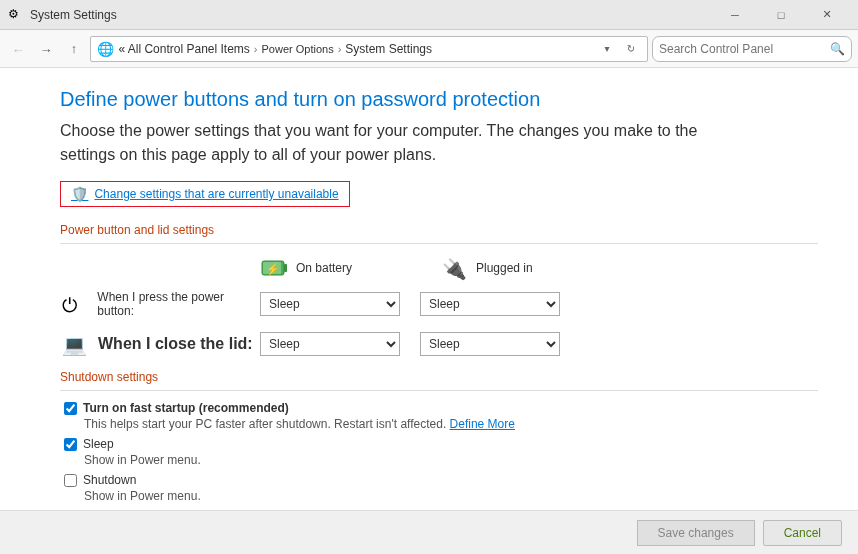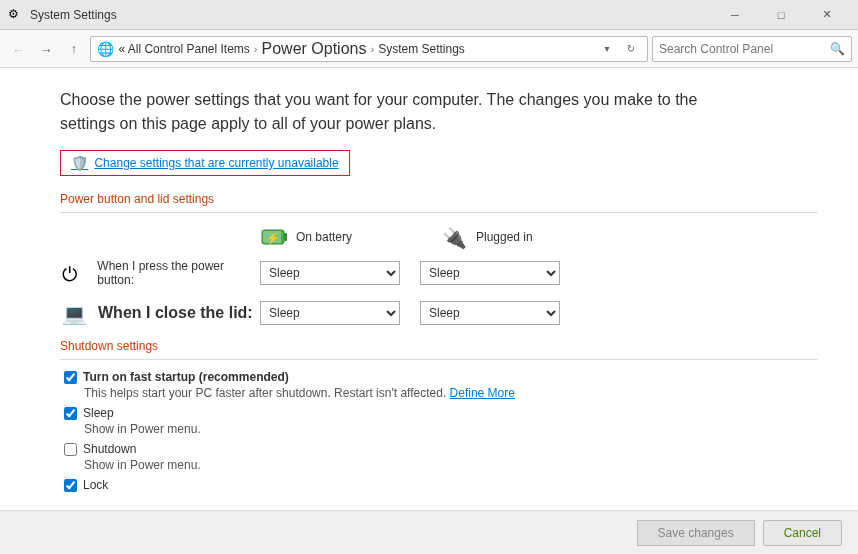--- a/index.html
+++ b/index.html
@@ -56,21 +56,21 @@
       color: #333;
     }
     .addr-btn {
       width: 20px; height: 22px;
       display: flex; align-items: center; justify-content: center;
       background: transparent; border: none; cursor: pointer; color: #666; font-size: 10px;
     }
     .search-box {
       width: 200px; height: 26px;
       border: 1px solid #bbb;
-      border-radius: 2px;
+      border-radius: 7px;
       display: flex; align-items: center;
       background: white;
       padding: 0 6px;
       gap: 4px;
     }
     .search-input {
       border: none; outline: none; background: transparent; font-size: 12px; color: #999; flex: 1; font-family: 'Segoe UI', sans-serif;
     }
     .search-icon-btn { color: #555; font-size: 12px; cursor: pointer; }
 
@@ -261,37 +261,38 @@
 
 <div class="navbar">
   <button class="nav-btn disabled">←</button>
   <button class="nav-btn">→</button>
   <button class="nav-btn">↑</button>
 
   <div class="address-bar">
     <span style="font-size:14px;">🌐</span>
     <span style="color:#333;font-size:12px;">« All Control Panel Items</span>
     <span style="color:#777;font-size:11px;">›</span>
-    <span style="color:#333;font-size:16px;">Power Options</span>
+    <span style="color:#333;font-size:11px;">Power Options</span>
     <span style="color:#777;font-size:11px;">›</span>
     <span style="color:#333;font-size:12px;">System Settings</span>
     <div style="flex:1;"></div>
     <button class="addr-btn">▾</button>
     <button class="addr-btn">↻</button>
   </div>
 
   <div class="search-box">
     <input class="search-input" type="text" placeholder="Search Control Panel" style="">
     <span class="search-icon-btn">🔍</span>
   </div>
 </div>
 
 <div class="content-area">
   <div class="scroll-container">
 
+    <h1 class="main-heading">Define power buttons and turn on password protection</h1>
     <p class="sub-desc">Choose the power settings that you want for your computer. The changes you make to the settings on this page apply to all of your power plans.</p>
 
     
     <div class="change-settings-link">
       <span class="shield-icon">🛡️</span>
       <span>Change settings that are currently unavailable</span>
     </div>
 
     
     <div>

